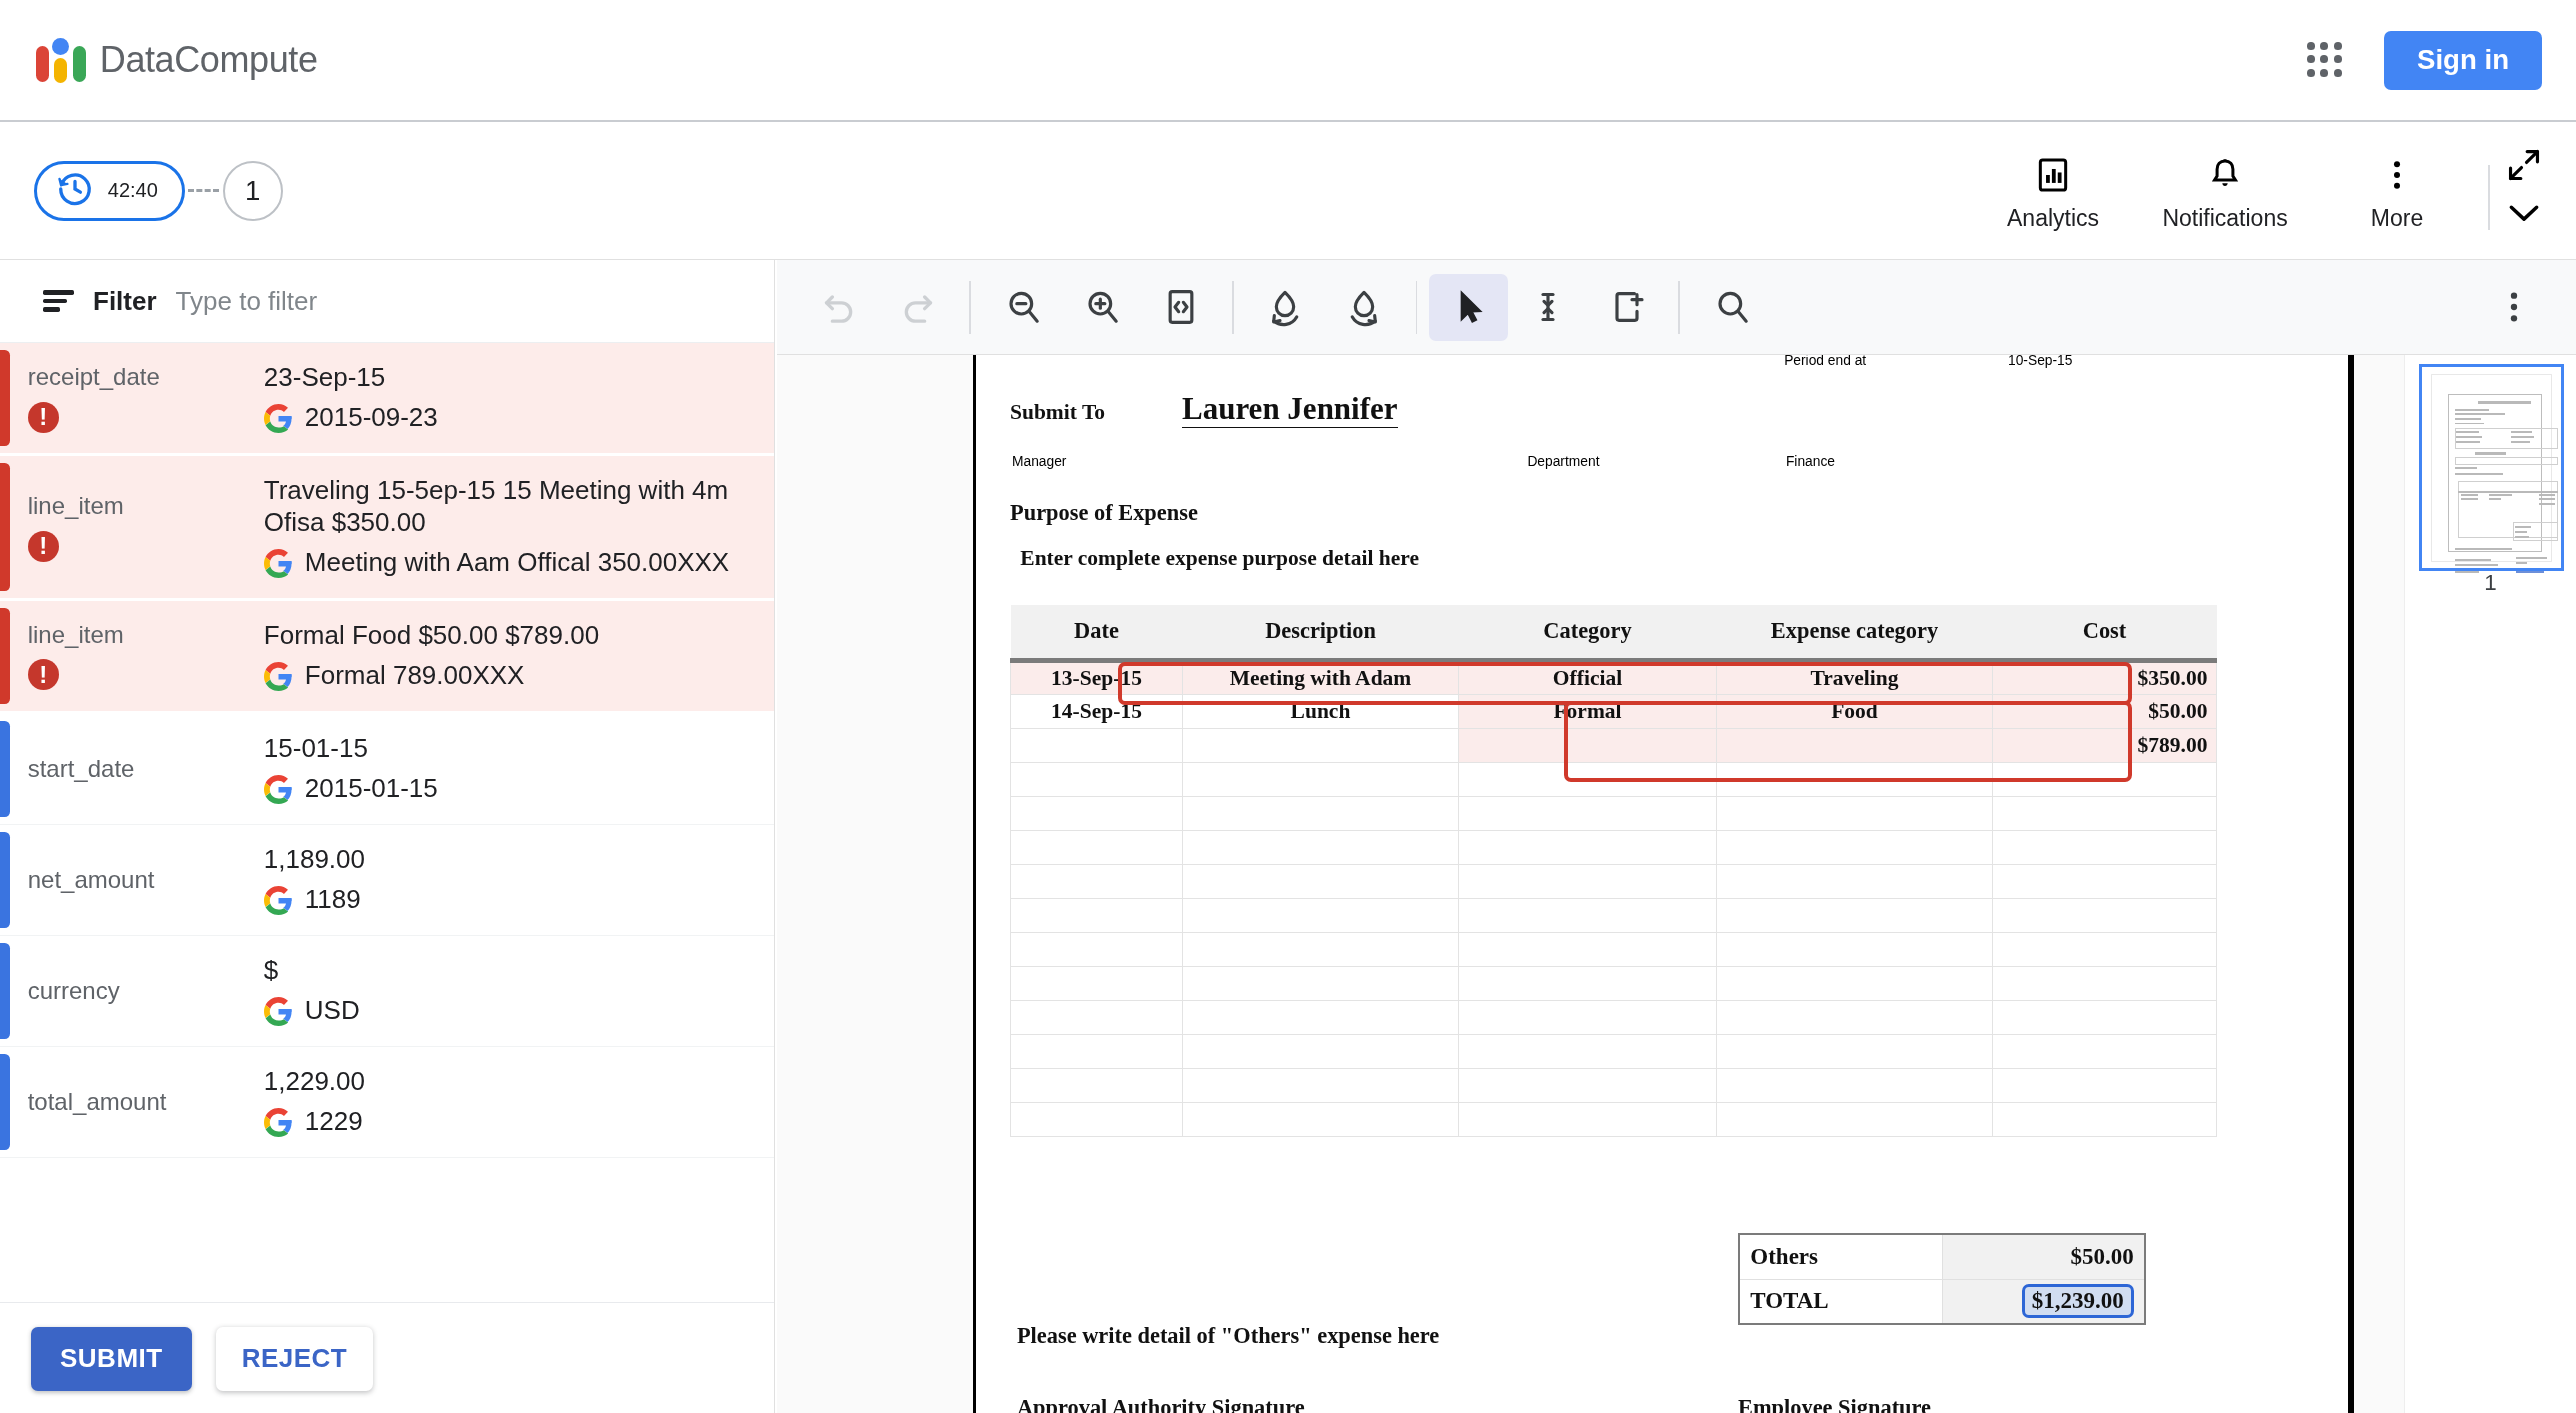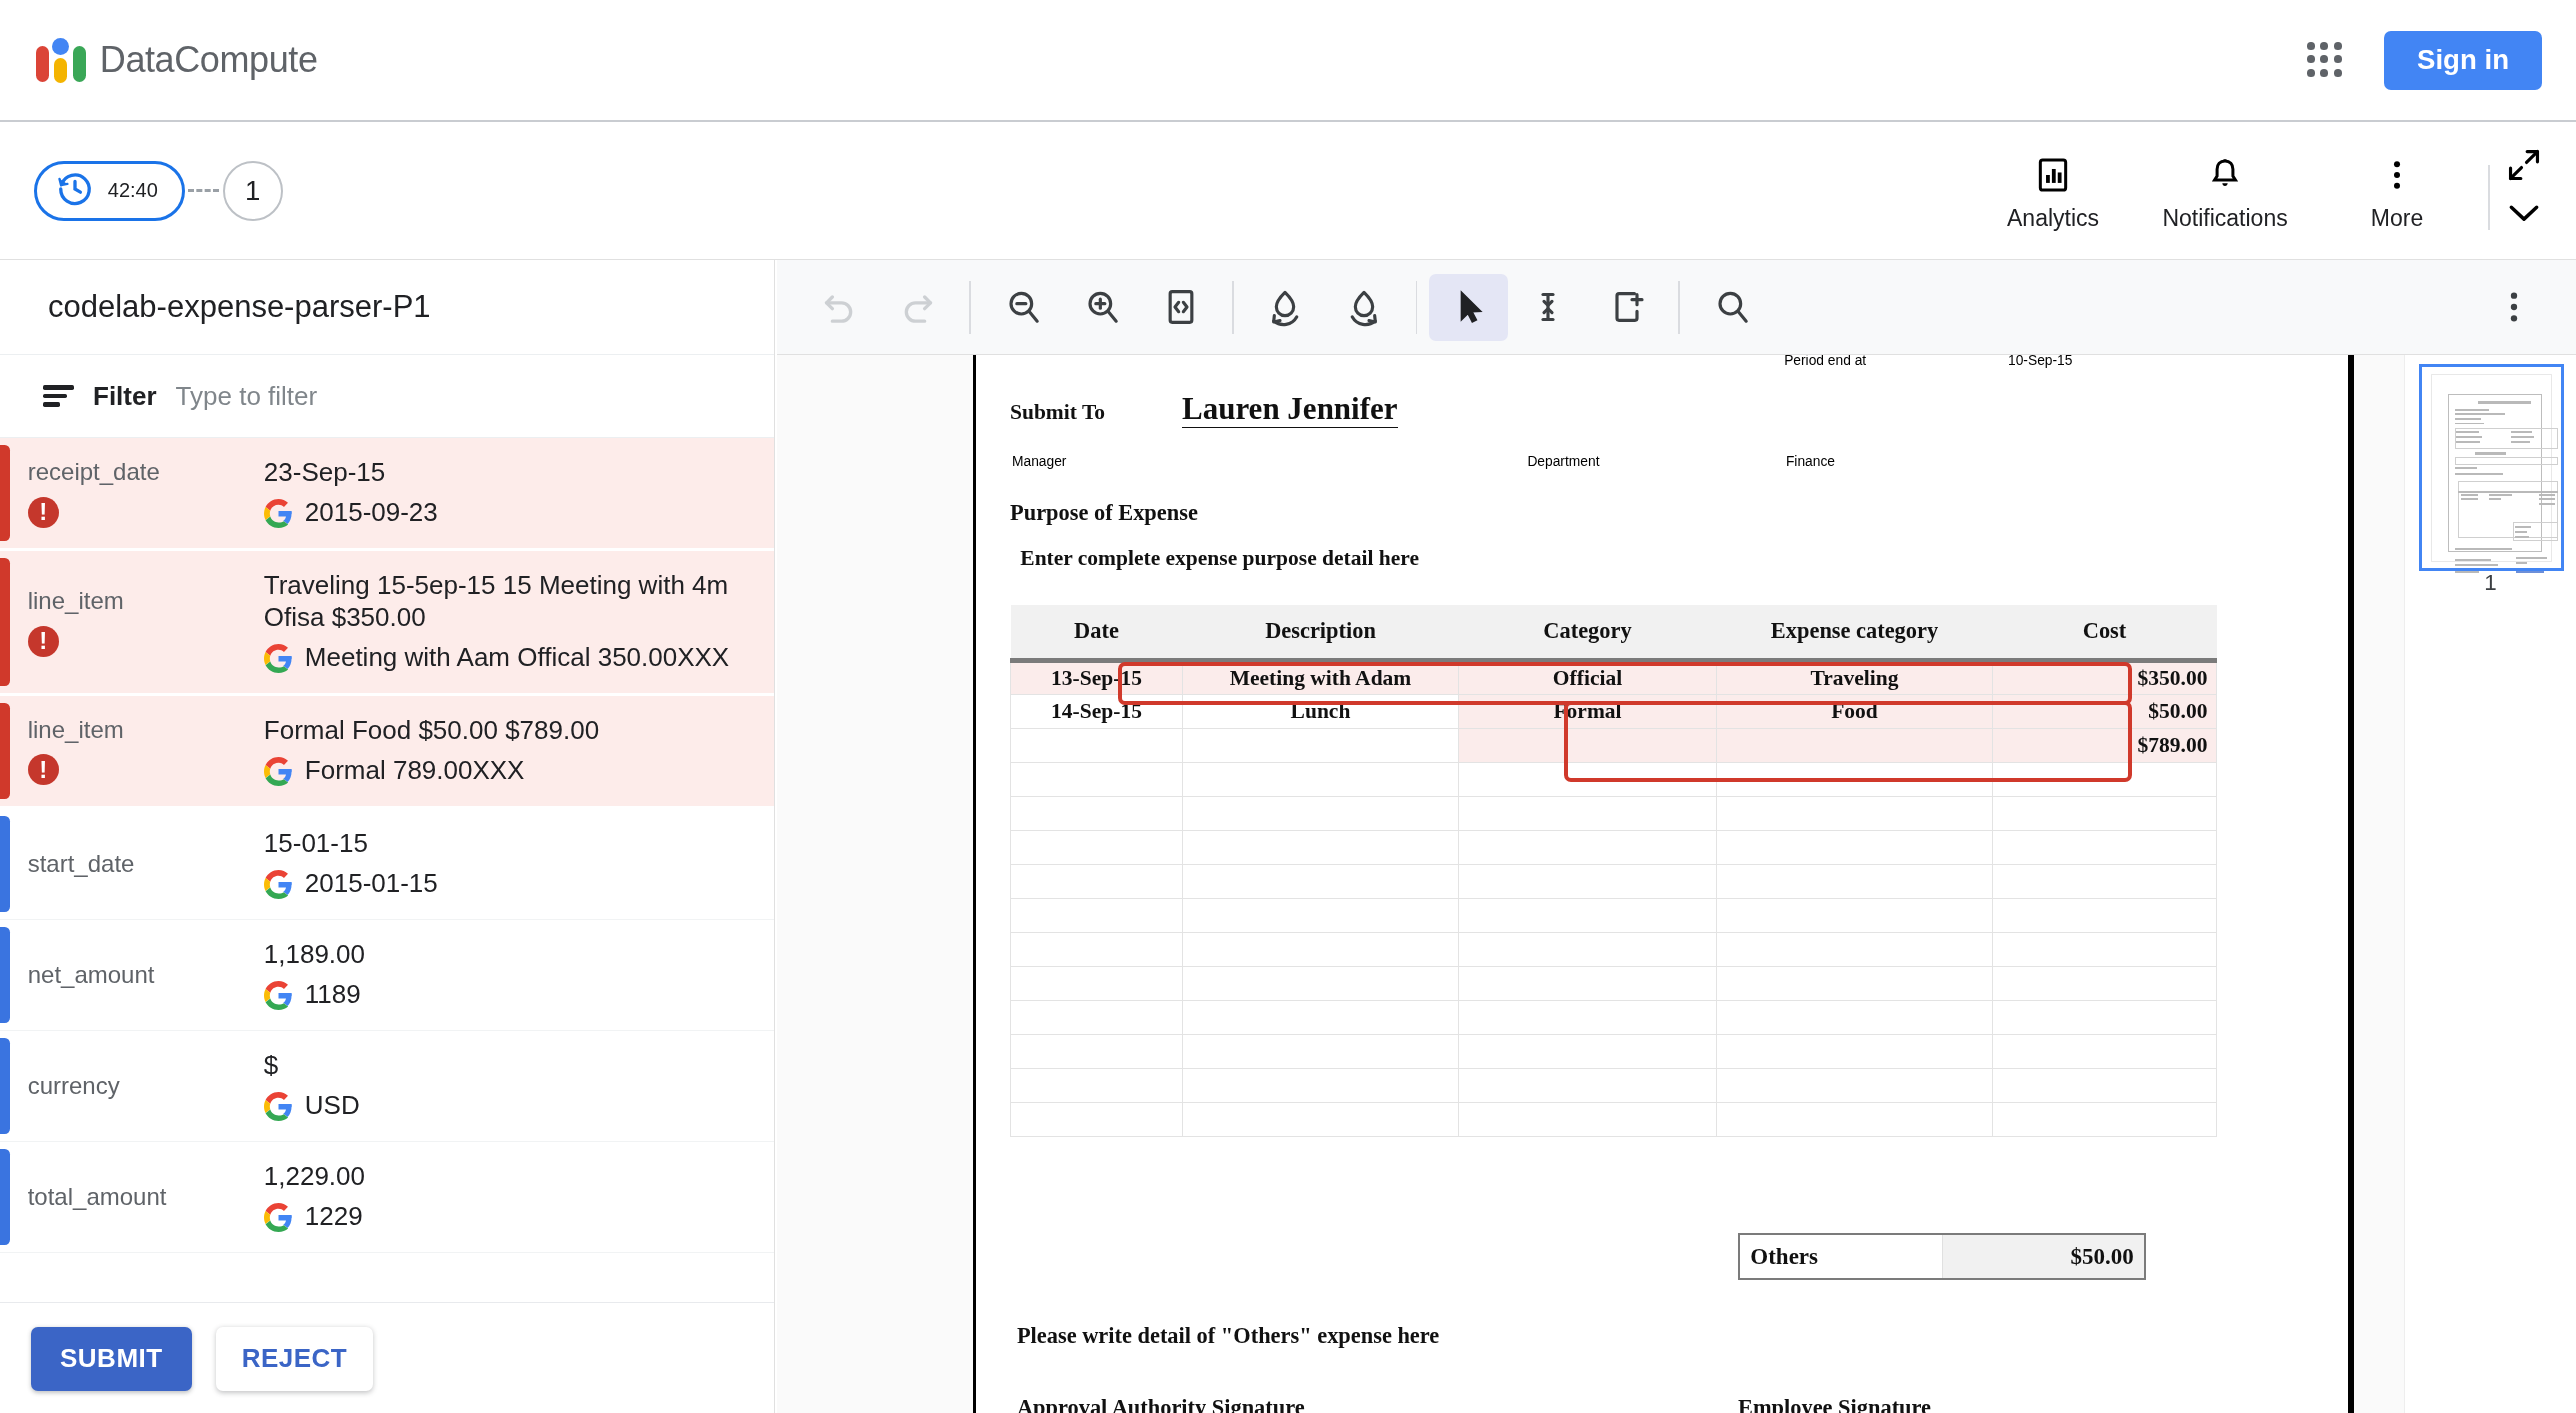--- a/index.html
+++ b/index.html
@@ -292,21 +292,20 @@
       <span>
         <svg width="38" height="27.6" viewBox="0 0 24 16" fill="none" stroke="#000" stroke-width="2.2" stroke-linecap="round" stroke-linejoin="round">
           <polyline points="4,4.5 12,12 20,4.5"></polyline>
         </svg>
       </span>
     </div>
   </div>
 </div>
 
 <div class="leftpanel">
-  <div class="panel-title">codelab-expense-parser-P1</div>
 
   <div class="filter-row">
     <span class="filter-icon">
         <span></span>
         <span></span>
         <span></span>
       </span>
     <span class="filter-label">Filter</span>
     <input class="filter-input" placeholder="Type to filter" style="">
   </div>
@@ -709,20 +708,24 @@
       </table>
 
       <div class="hlbox" style="left:108px; top:307px; width:1014px; height:43px;"></div>
       <div class="hlbox" style="left:554px; top:346px; width:568px; height:81px;"></div>
 
       <table class="totaltbl">
         <tbody>
         <tr>
           <td>Others</td>
           <td class="v">$50.00</td>
+        </tr>
+        <tr>
+          <td>TOTAL</td>
+          <td class="v"><span class="bluebox">$1,239.00</span></td>
         </tr>
       </tbody>
         </table>
 
       <div class="othershint">Please write detail of "Others" expense here</div>
       <div class="sig-l">Approval Authority Signature</div>
       <div class="sig-r">Employee Signature</div>
 
     </div>
   </div>

